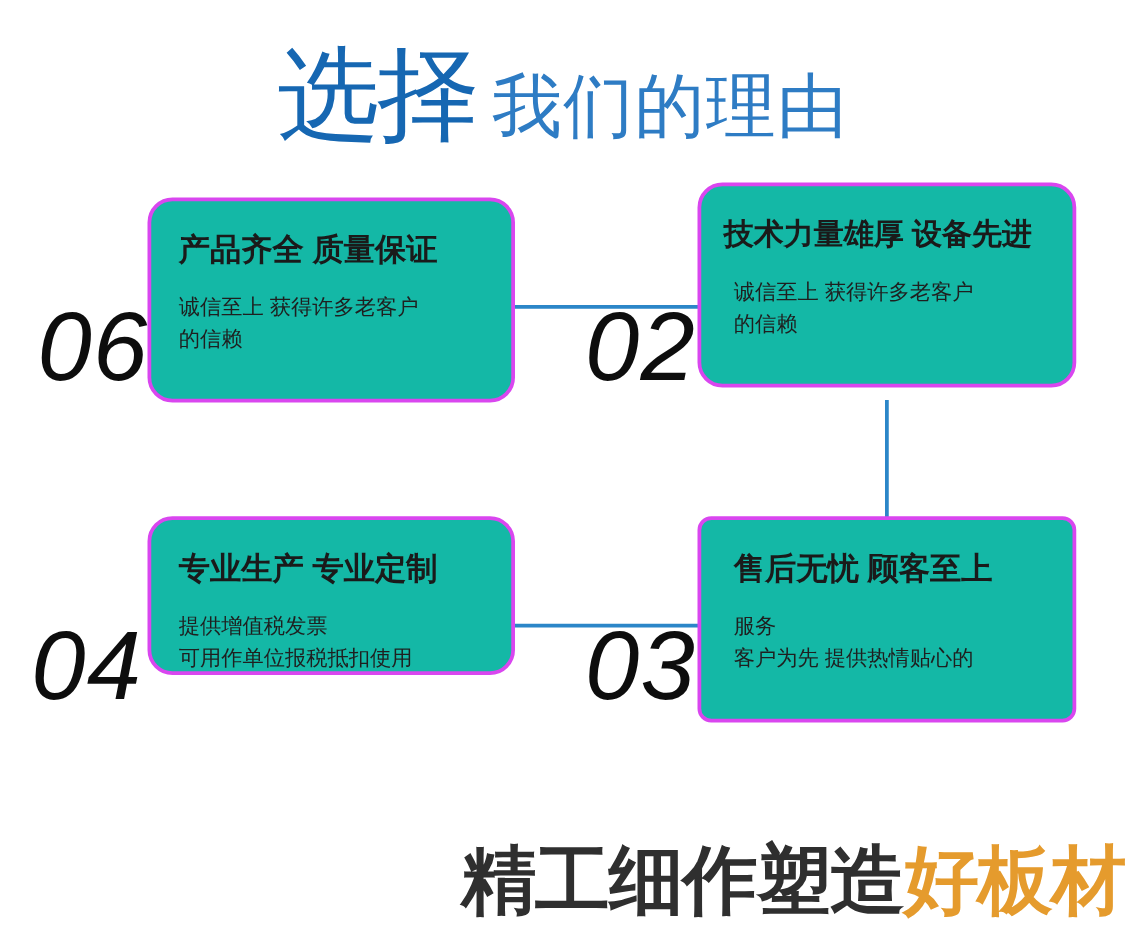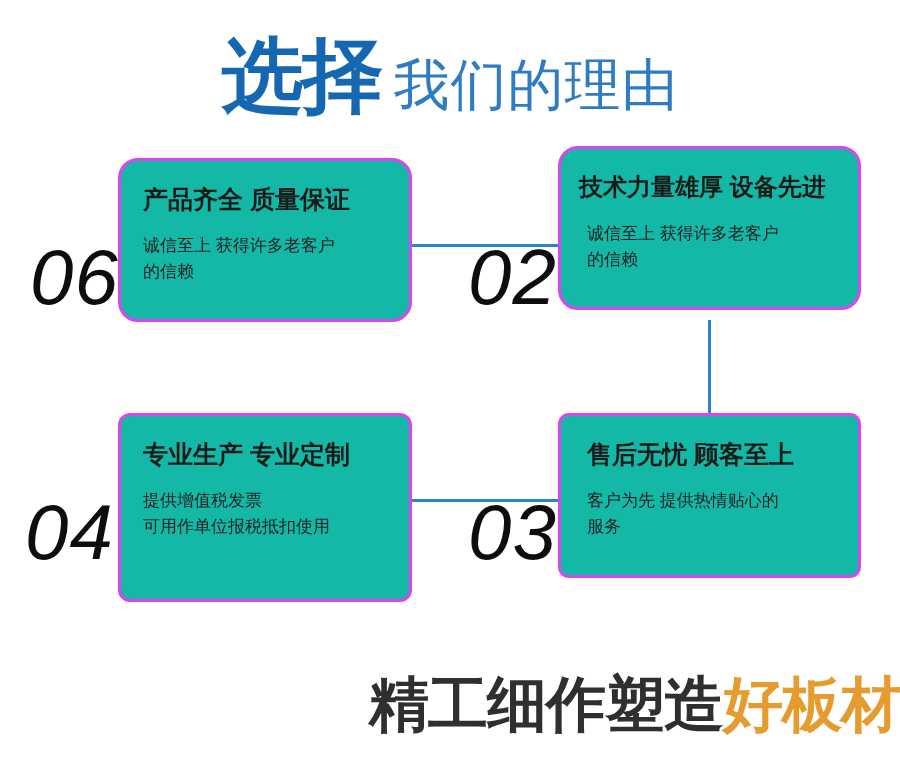--- a/index.html
+++ b/index.html
@@ -23,21 +23,21 @@
     position: absolute;
     left: 0;
     top: 22px;
     width: 900px;
     text-align: center;
     white-space: nowrap;
   }
   .header .hl-strong {
     font-family: "DejaVu Sans", "Liberation Sans", sans-serif;
     font-size: 82px;
-    font-weight: bold;
+    font-weight: normal;
     letter-spacing: -2px;
     color: #1667b2;
     vertical-align: baseline;
   }
   .header .hl-light {
     font-family: "Liberation Sans", "DejaVu Sans", sans-serif;
     font-size: 56px;
     font-weight: normal;
     letter-spacing: 1px;
     color: #2e7cc4;
@@ -141,34 +141,34 @@
 
   <div class="card" style="left:558px; top:146px; width:303px; height:164px;">
     <div class="card-title" style="font-size:24px; left:18px;">技术力量雄厚 设备先进</div>
     <div class="card-body" style="left:26px;">
       <span class="bl">诚信至上 获得许多老客户</span>
       <span class="bl">的信赖</span>
     </div>
   </div>
   <div class="numeral" style="left:468px; top:238px;">02</div>
 
-  <div class="card" style="left:118px; top:413px; width:294px; height:189px;border-radius:12px;">
+  <div class="card" style="left:118px; top:413px; width:294px; height:127px;">
     <div class="card-title">专业生产 专业定制</div>
     <div class="card-body">
       <span class="bl">提供增值税发票</span>
       <span class="bl">可用作单位报税抵扣使用</span>
     </div>
   </div>
   <div class="numeral" style="left:25px; top:493px;">04</div>
 
   <div class="card" style="left:558px; top:413px; width:303px; height:165px;border-radius:11px;">
     <div class="card-title" style="left:26px;">售后无忧 顾客至上</div>
     <div class="card-body" style="left:26px;">
+      <span class="bl">服务</span>
       <span class="bl">客户为先 提供热情贴心的</span>
-      <span class="bl">服务</span>
     </div>
   </div>
   <div class="numeral" style="left:468px; top:493px;">03</div>
 
   <div class="tagline">
     <span class="tl-dark">精工细作塑造</span><span class="tl-accent">好板材</span>
   </div>
 
 </div>
 

